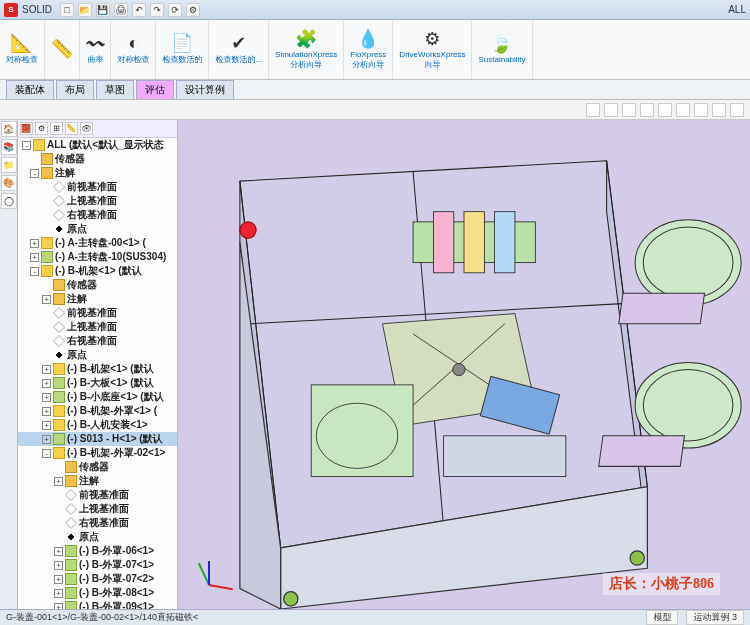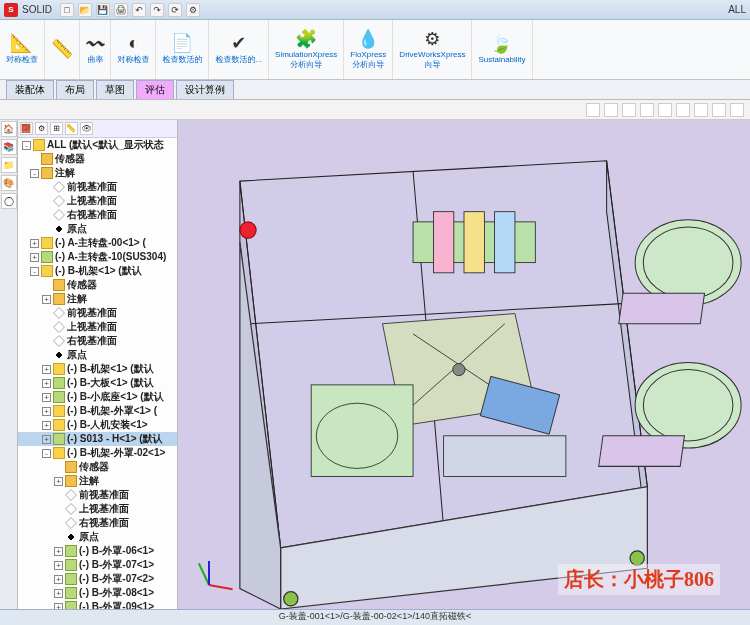--- a/index.html
+++ b/index.html
@@ -48,30 +48,30 @@
 .tree .ico.origin { background: radial-gradient(circle,#000 30%,transparent 31%); border: none; }
 .tree li.sel { background: #bcd5ef; }
 .tree li .txt { overflow: hidden; text-overflow: ellipsis; font-weight: bold; }
 .tree li.lv1 { padding-left: 12px; }
 .tree li.lv2 { padding-left: 24px; }
 .tree li.lv3 { padding-left: 36px; }
 
 
 .viewport { flex: 1; background: #d4cbe8; position: relative; }
 .viewport .wm1 { position: absolute; left: 14px; top: -10px; font-size: 34px; font-family: "KaiTi","STKaiti",serif; color: #ff7a1a; font-weight: bold; letter-spacing: 2px; text-shadow: 0 0 2px #fff; }
-.viewport .wm2 { position: absolute; right: 30px; bottom: 14px; font-size: 20px; font-family: "KaiTi","STKaiti",serif; color: #e03a1a; font-weight: bold; background: rgba(255,255,255,0.4); padding: 2px 6px; }
+.viewport .wm2 { position: absolute; right: 30px; bottom: 14px; font-size: 14px; font-family: "KaiTi","STKaiti",serif; color: #e03a1a; font-weight: bold; background: rgba(255,255,255,0.4); padding: 2px 6px; }
 .viewport .triad { position: absolute; left: 10px; bottom: 24px; width: 40px; height: 40px; }
 .viewport .triad .ax { position: absolute; left: 20px; bottom: 0; width: 2px; height: 24px; transform-origin: bottom center; }
 .viewport .triad .x { background: #d22; transform: rotate(100deg); }
 .viewport .triad .y { background: #2a2; transform: rotate(-25deg); }
 .viewport .triad .z { background: #22d; transform: rotate(0deg); }
 .viewport svg { width: 100%; height: 100%; }
 
 
-.status { height: 16px; background: #dfe7f1; border-top: 1px solid #aac; display: flex; align-items: center; padding: 0 6px; font-size: 9px; color: #333; gap: 8px; flex-direction: column; }
+.status { height: 16px; background: #dfe7f1; border-top: 1px solid #aac; display: flex; align-items: center; padding: 0 6px; font-size: 9px; color: #333; gap: 8px; }
 .status .tab { padding: 0 6px; background: #f5f5f5; border: 1px solid #ccc; }
 </style>
 </head>
 <body>
 
 <div class="window">
 
   <div class="titlebar">
     <span class="logo">S</span>
     <span>SOLID</span>

